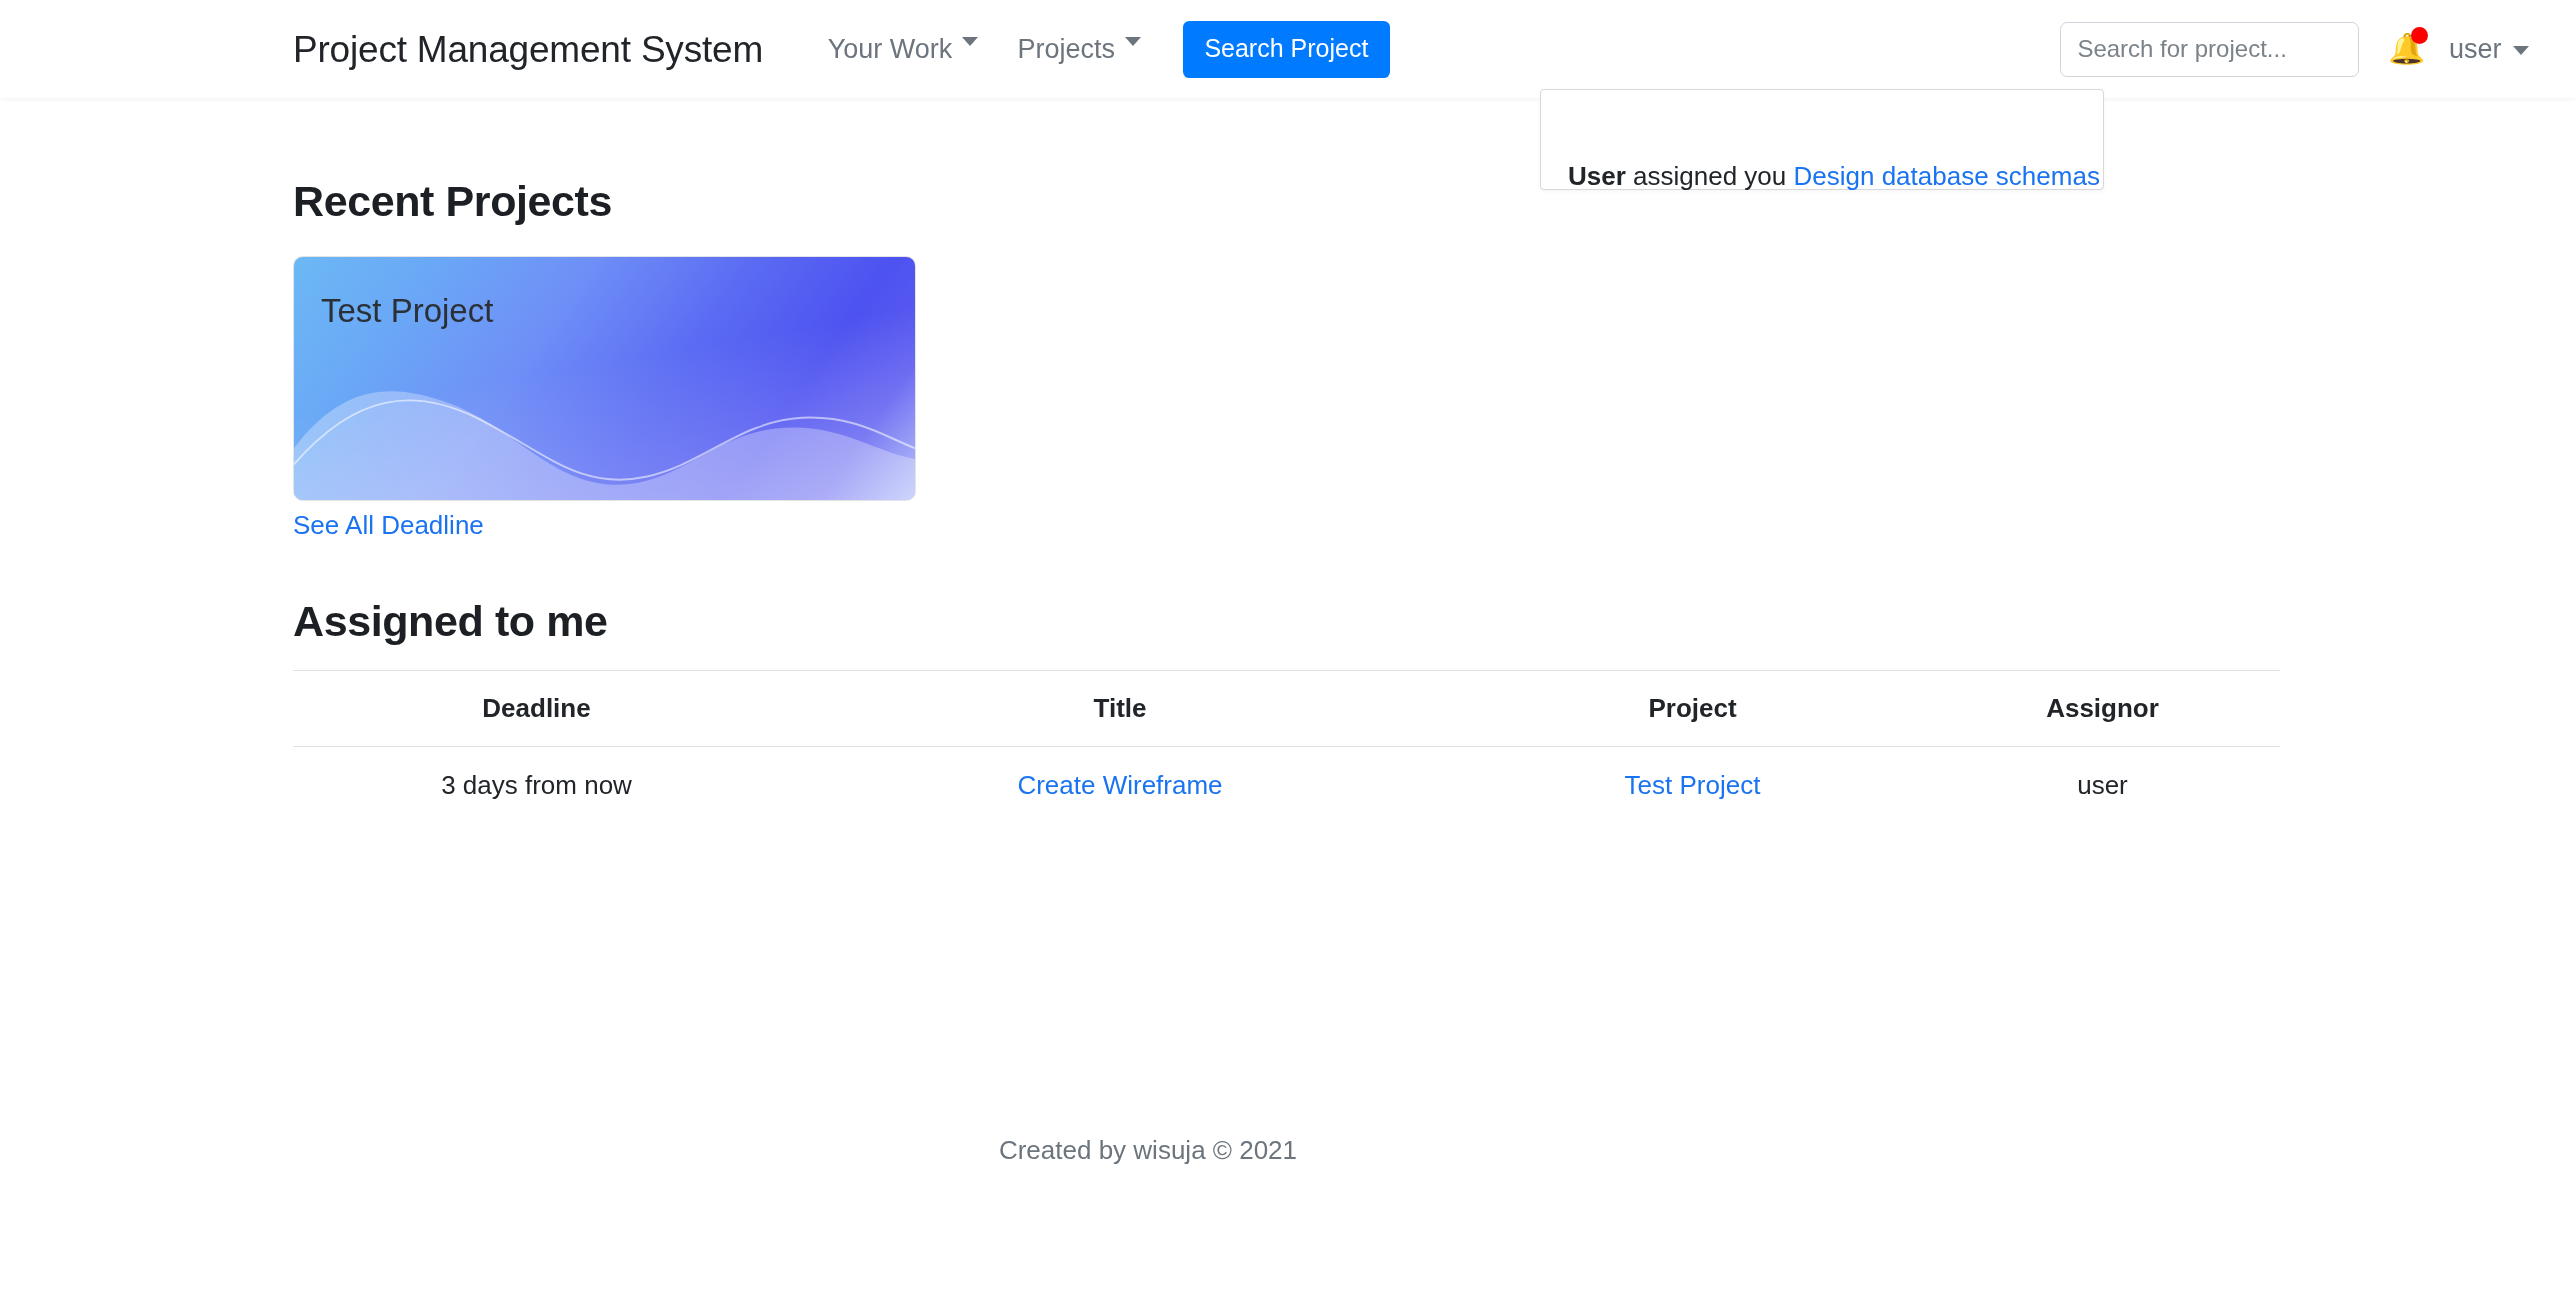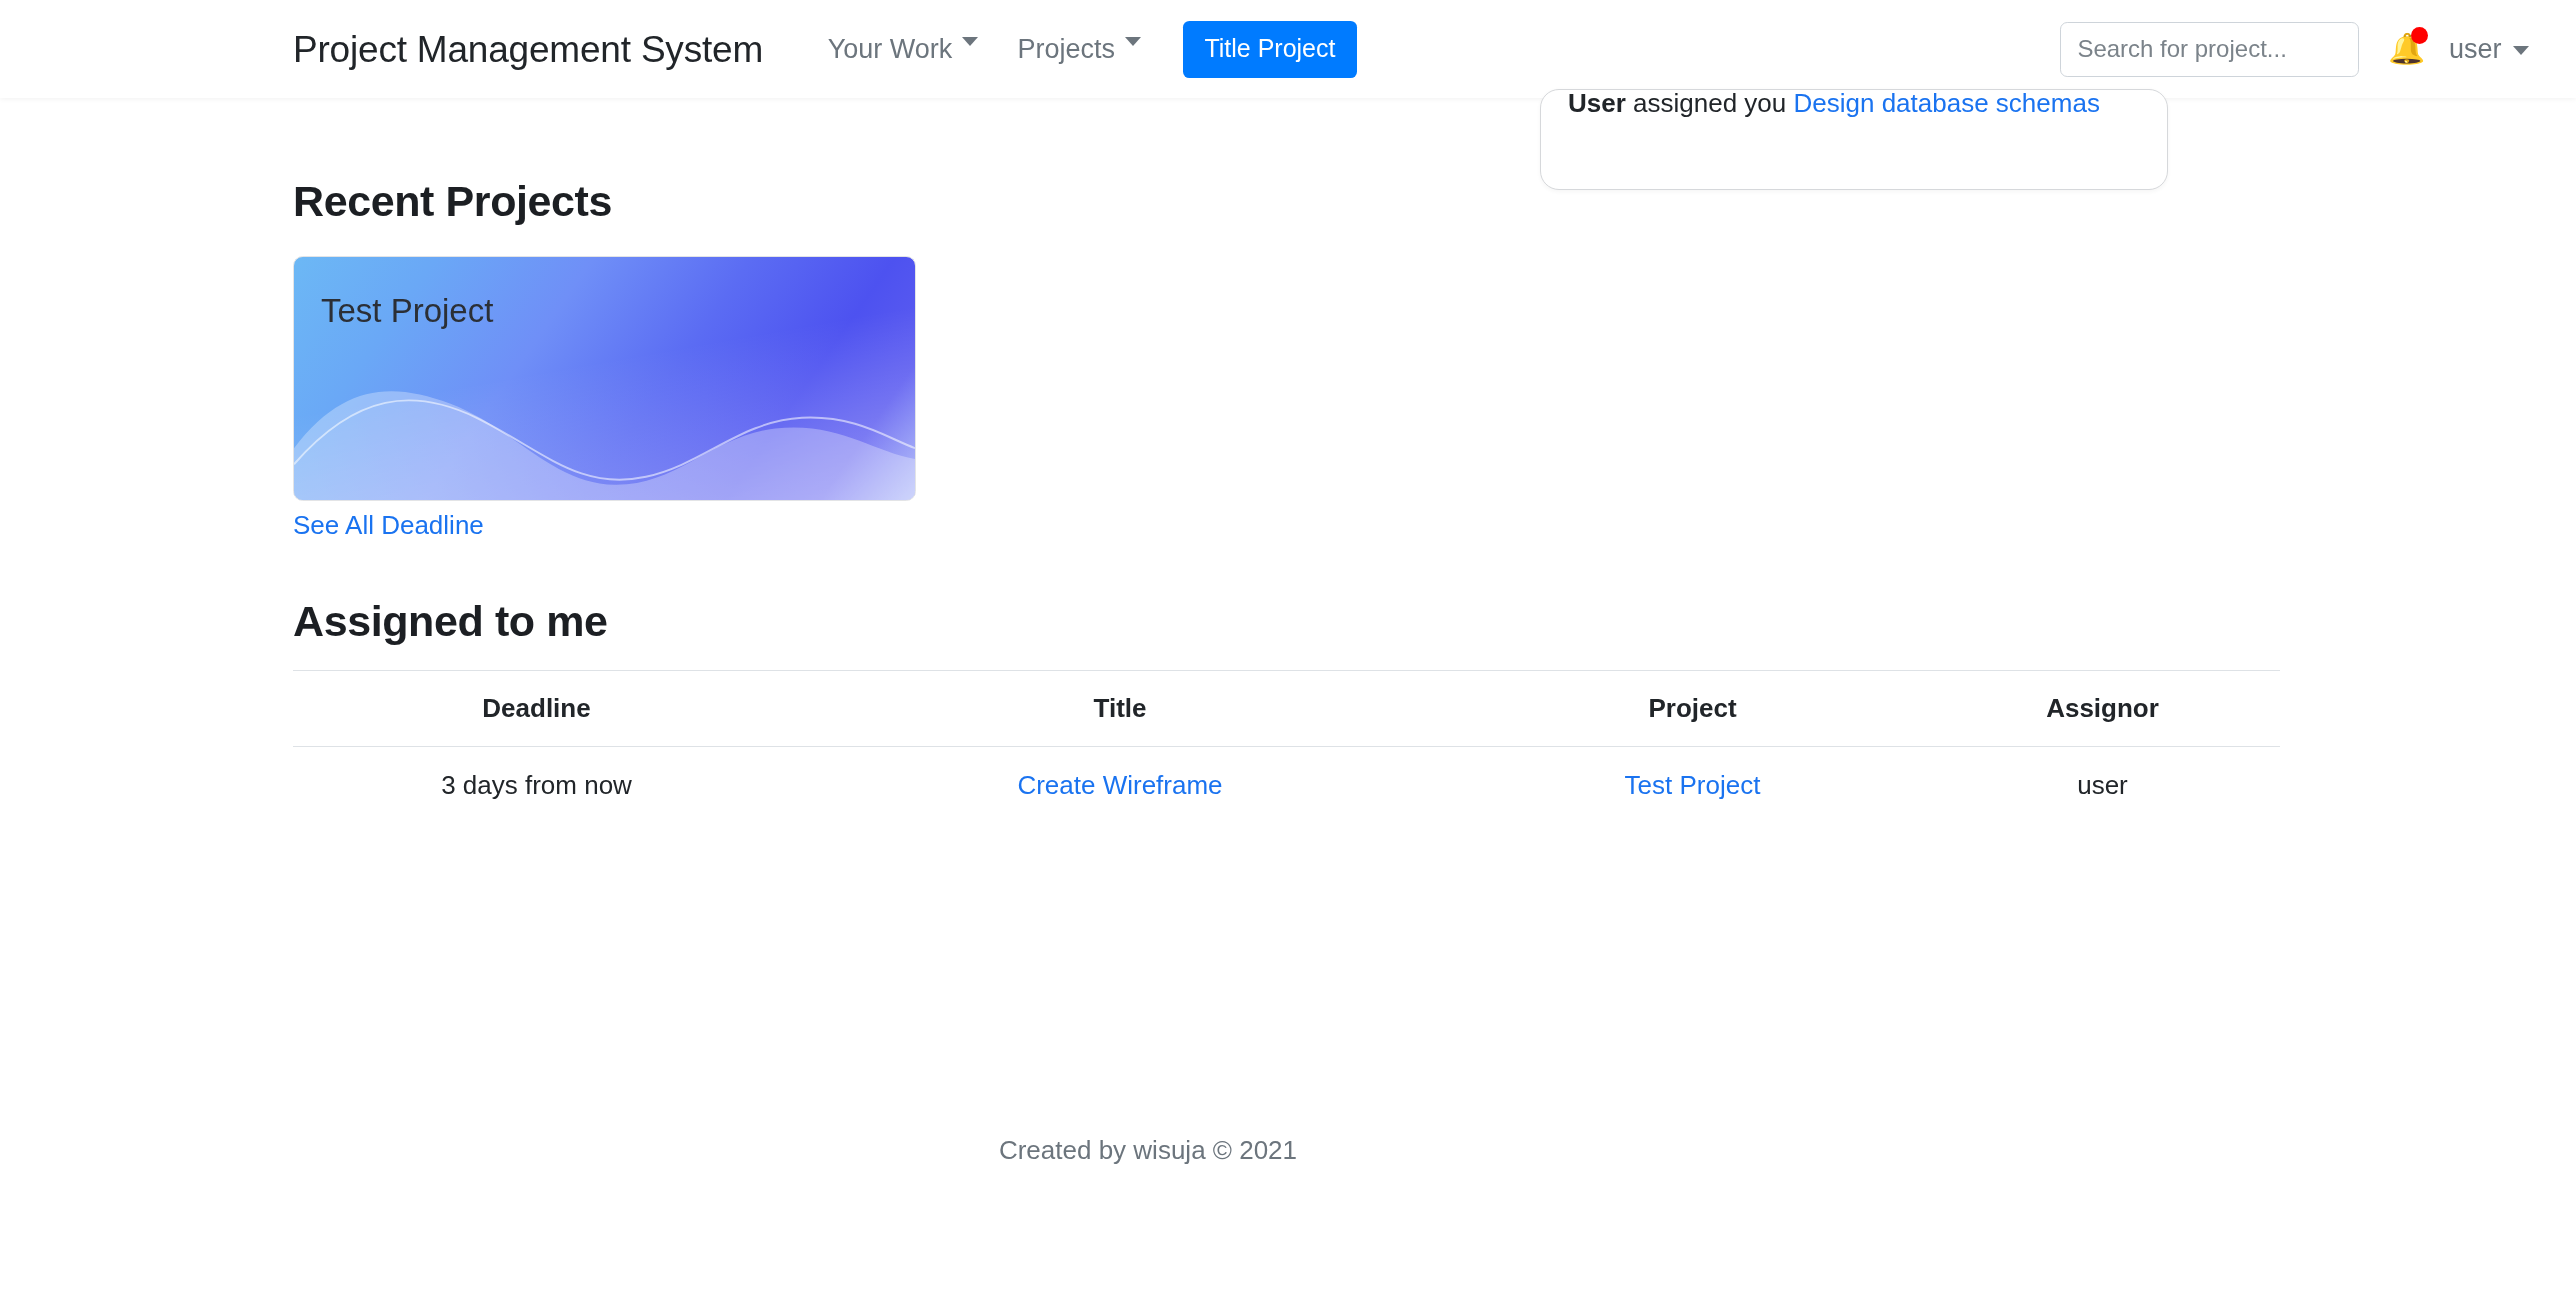--- a/index.html
+++ b/index.html
@@ -131,28 +131,28 @@
     color: #6c757d;
     cursor: pointer;
     line-height: 1;
   }
 
   
   .notif-dropdown {
     position: absolute;
     left: 1540px;
     top: 89px;
-    width: 628px;
+    width: 564px;
     min-height: 101px;
     background: #ffffff;
     border: 0.9px solid #d6d8db;
-    border-radius: 19px;
+    border-radius: 4px;
     box-shadow: 0 1.8px 4.5px rgba(0,0,0,0.04);
     display: flex;
-    align-items: flex-start;
+    align-items: flex-end;
     padding: 0 27px;
     z-index: 80;
   }
   .notif-text {
     font-size: 26px;
     color: #212529;
     white-space: nowrap;
     line-height: 1;
   }
   .notif-text b { font-weight: 700; }
@@ -277,21 +277,21 @@
     <div class="nav-link">
       <span>Your Work</span>
       <span class="caret"></span>
     </div>
 
     <div class="nav-link">
       <span>Projects</span>
       <span class="caret"></span>
     </div>
 
-    <button class="btn-primary">Title Project</button>
+    <button class="btn-primary">Search Project</button>
   </div>
 
   <div class="nav-right">
 
     <input class="search-input" type="text" placeholder="Search for project..." style="">
 
     <div class="bell-wrap">
       <span class="bell-glyph">🔔</span>
       <span class="bell-badge"></span>
     </div>

